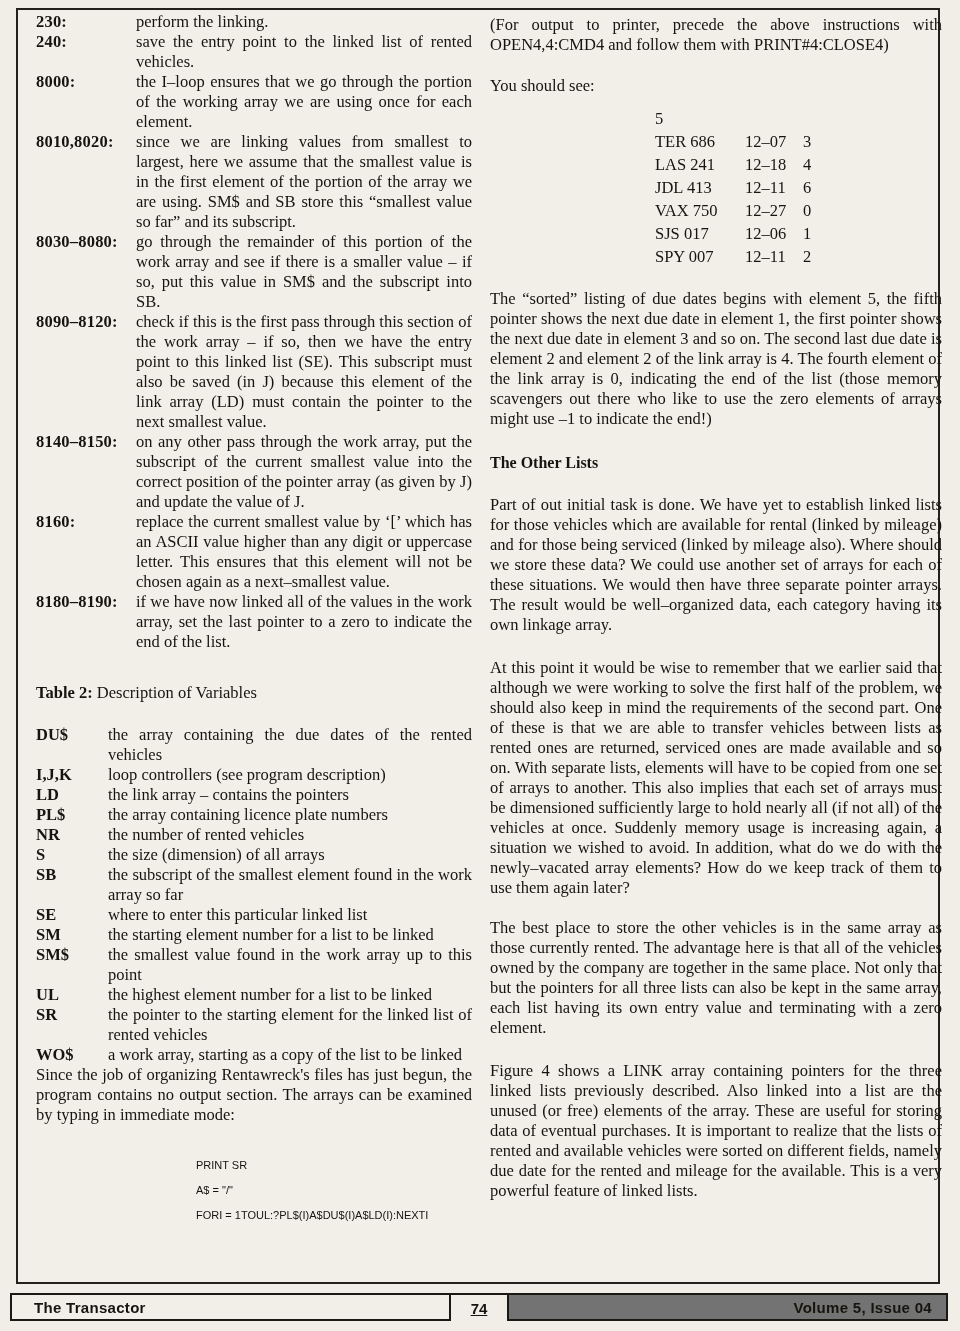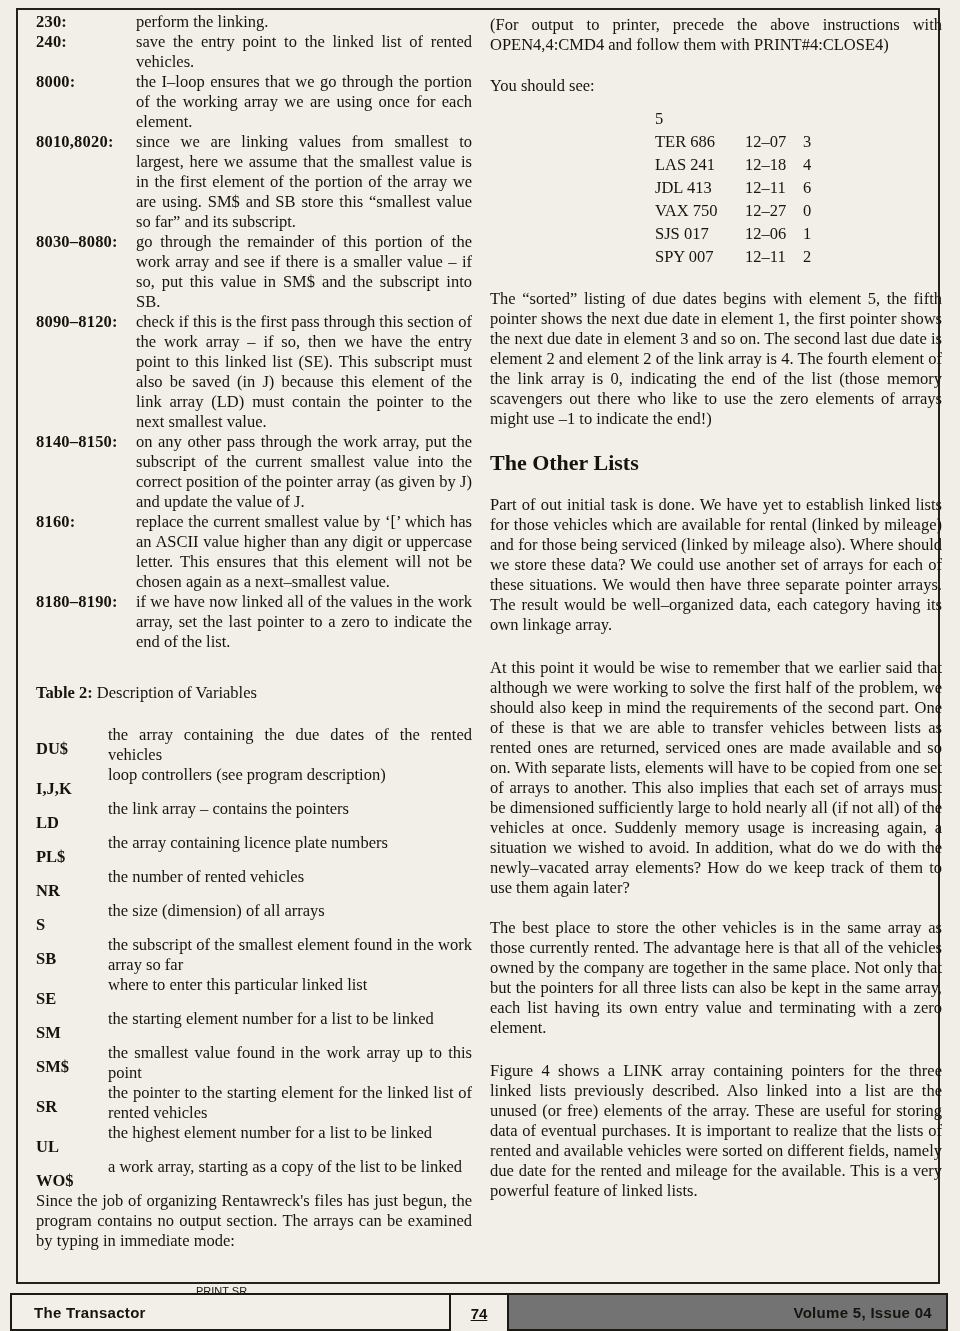--- a/index.html
+++ b/index.html
@@ -34,21 +34,21 @@
 
   
   .ld-row{display:grid;grid-template-columns:100px 1fr;margin:0;}
   .ld-term{font-weight:bold;letter-spacing:0.2px;}
   .ld-desc{text-align:justify;}
 
   
   .table2-title{margin-top:31px;margin-bottom:22px;}
   .table2-title b{font-weight:bold;}
   .var-row{display:grid;grid-template-columns:72px 1fr;}
-  .var-name{font-weight:bold;margin-top:14px;}
+  .var-name{font-weight:bold;}
   .var-desc{text-align:justify;}
 
   .section-heading{font-weight:bold;font-size:17.5px;margin-top:42px;margin-bottom:22px;}
 
   .para{text-align:justify;margin:0 0 20px 0;}
 
   .code-block{
     font-family:"Liberation Sans", sans-serif;
     font-size:11px;line-height:25px;
     margin-left:160px;margin-top:28px;
@@ -58,27 +58,27 @@
   
   .printer-note{text-align:justify;margin-top:3px;}
   .should-see{margin-top:21px;}
   .listing{margin-left:165px;margin-top:11px;line-height:23px;font-size:16.5px;}
   .listing-row{display:flex;}
   .listing-plate{width:90px;}
   .listing-date{width:58px;}
   .listing-link{}
 
   .sorted-para{margin-top:21px;}
-  .other-heading{margin-top:24px;margin-bottom:22px;font-weight:bold;font-size:22px;}
+  .other-heading{margin-top:24px;margin-bottom:22px;font-weight:bold;font-size:16px;}
 
   
   .footer{
     position:absolute;
     left:10px;top:1293px;
-    width:938px;height:38px;
+    width:938px;height:28px;
     display:flex;
     align-items:stretch;
     font-family:"Liberation Sans", sans-serif;
     font-weight:bold;
   }
   .footer-left{
     flex:0 0 441px;
     border:2px solid #1b1914;
     background:#f1efe8;
     box-sizing:border-box;
@@ -189,26 +189,26 @@
       </div>
       <div class="var-row">
         <span class="var-name">SM</span>
         <span class="var-desc">the starting element number for a list to be linked</span>
       </div>
       <div class="var-row">
         <span class="var-name">SM$</span>
         <span class="var-desc">the smallest value found in the work array up to this point</span>
       </div>
       <div class="var-row">
+        <span class="var-name">UL</span>
+        <span class="var-desc">the highest element number for a list to be linked</span>
+      </div>
+      <div class="var-row">
         <span class="var-name">SR</span>
         <span class="var-desc">the pointer to the starting element for the linked list of rented vehicles</span>
-      </div>
-      <div class="var-row">
-        <span class="var-name">UL</span>
-        <span class="var-desc">the highest element number for a list to be linked</span>
       </div>
       <div class="var-row">
         <span class="var-name">WO$</span>
         <span class="var-desc">a work array, starting as a copy of the list to be linked</span>
       </div>
     </div>
 
     <p class="para">Since the job of organizing Rentawreck's files has just begun, the program contains no output section. The arrays can be examined by typing in immediate mode:</p>
     <div class="code-block">PRINT SR
 A$ = "/"

